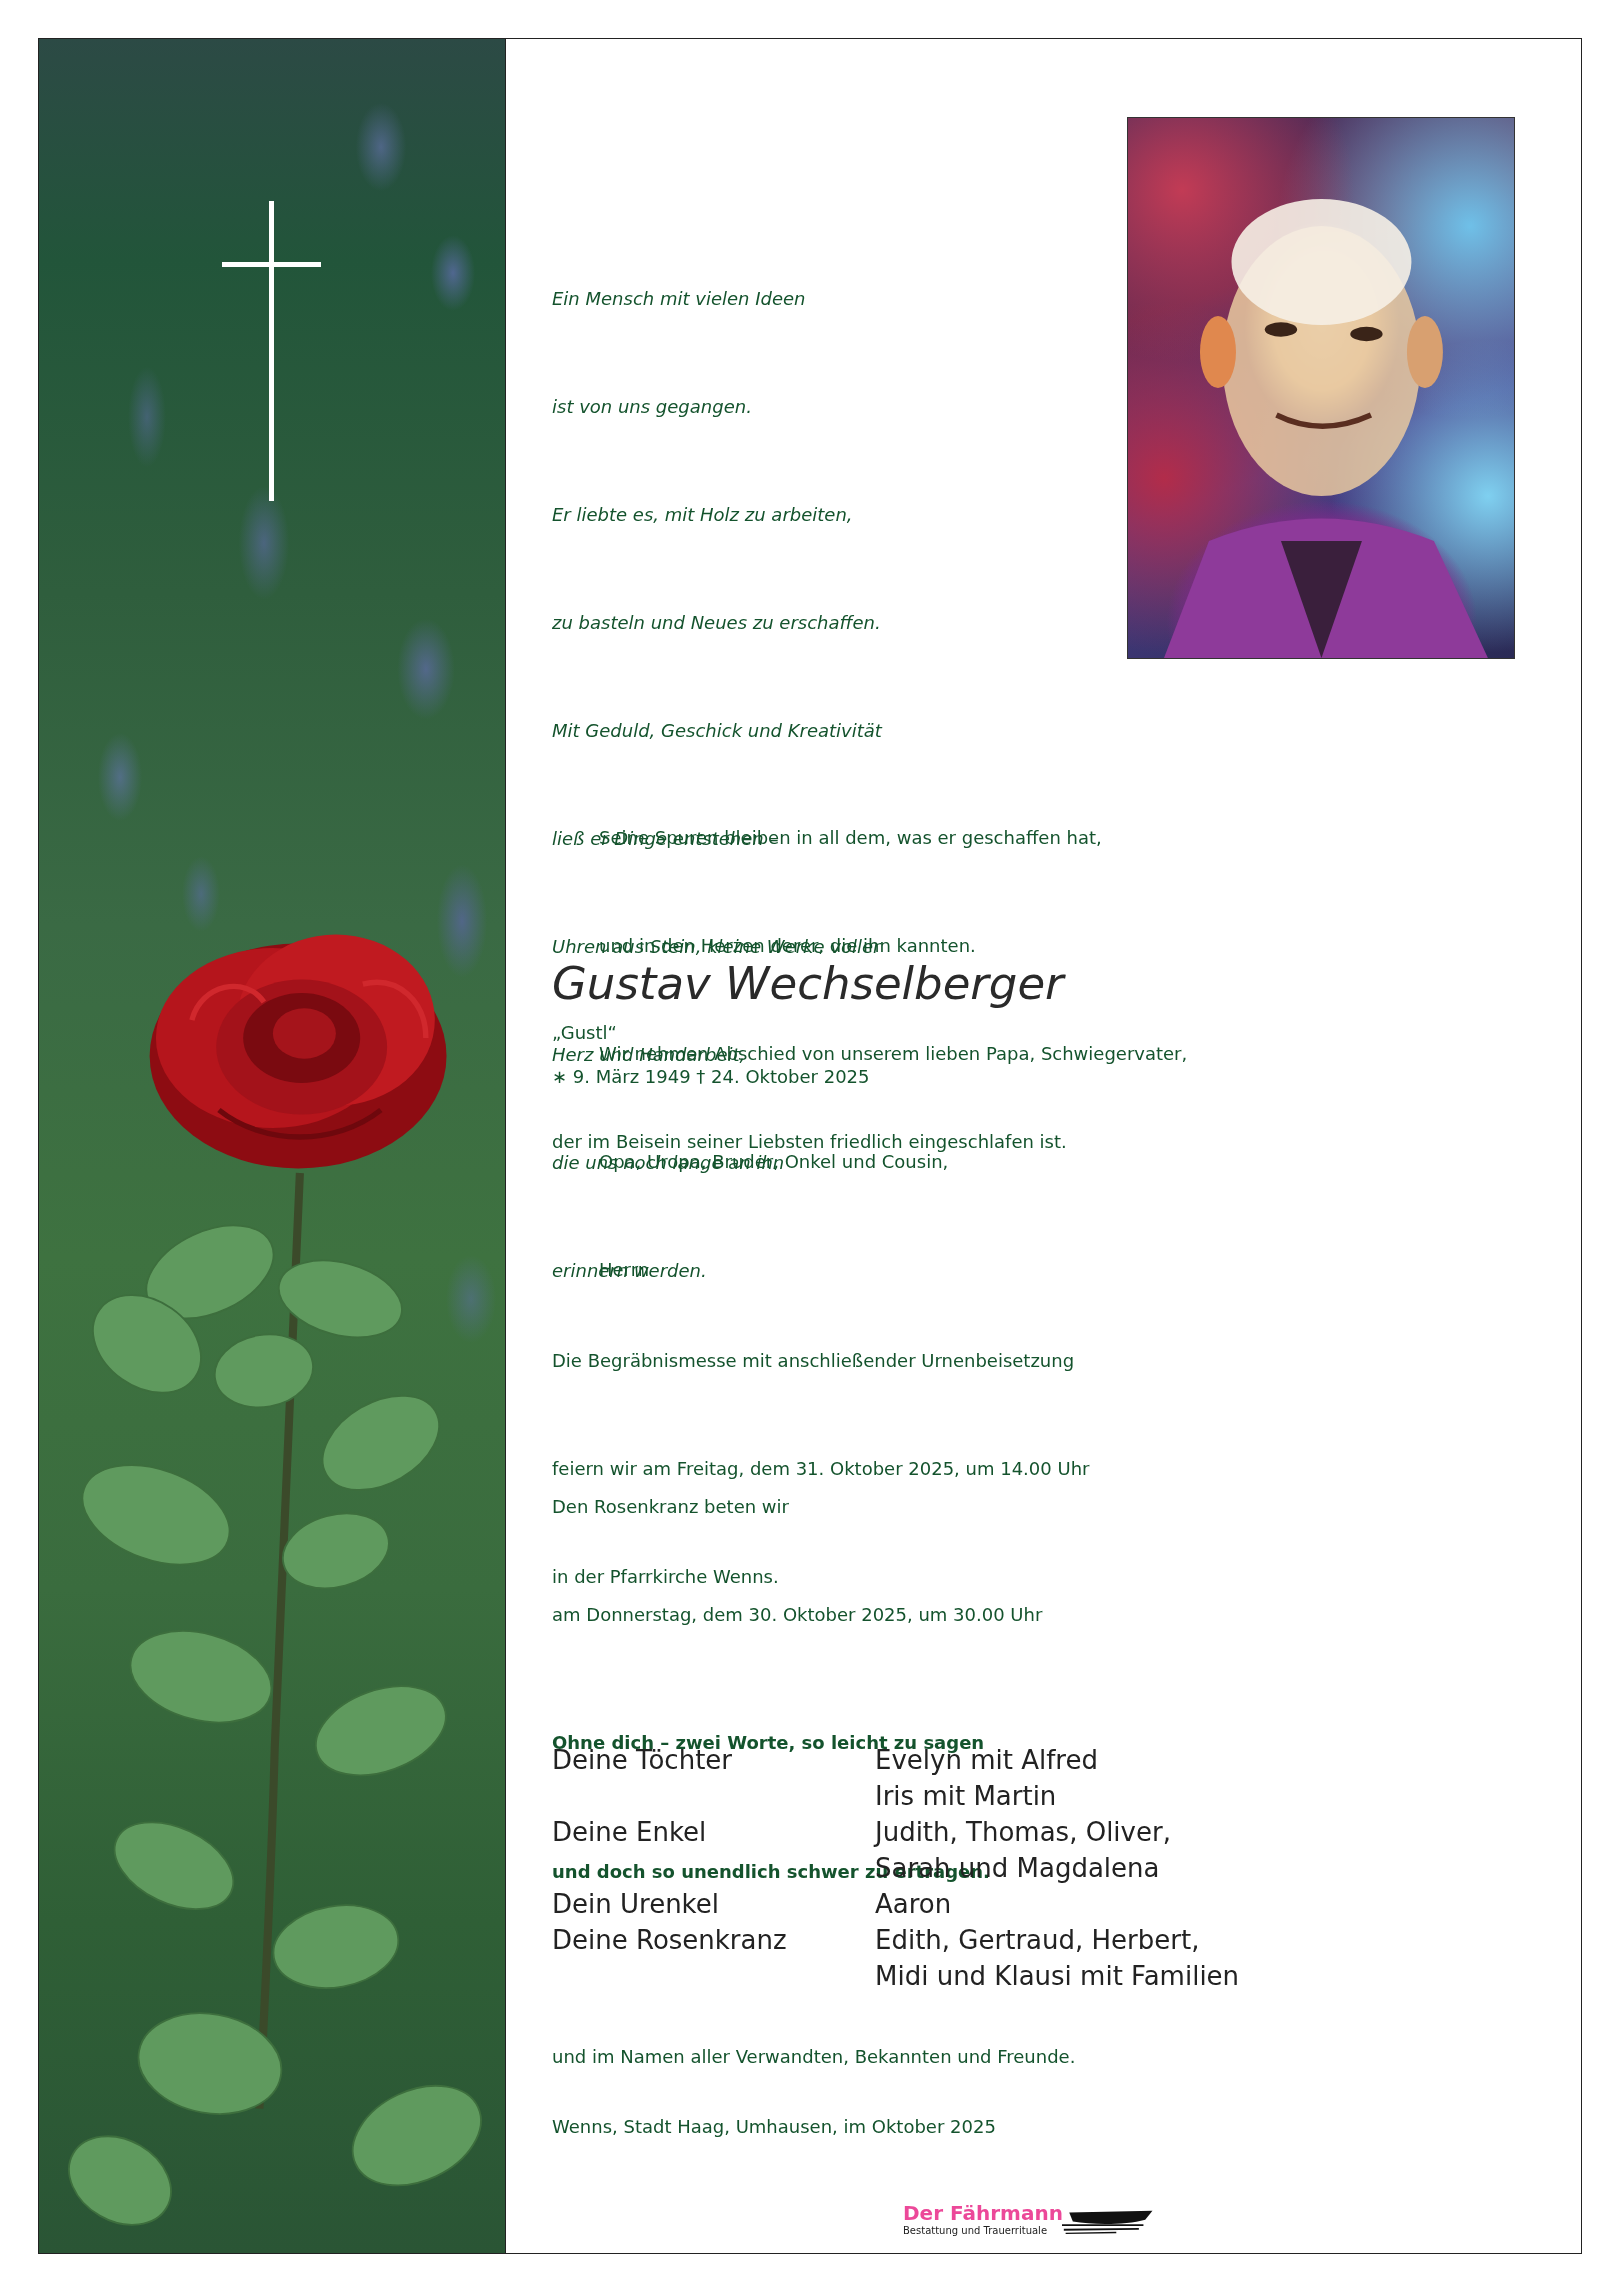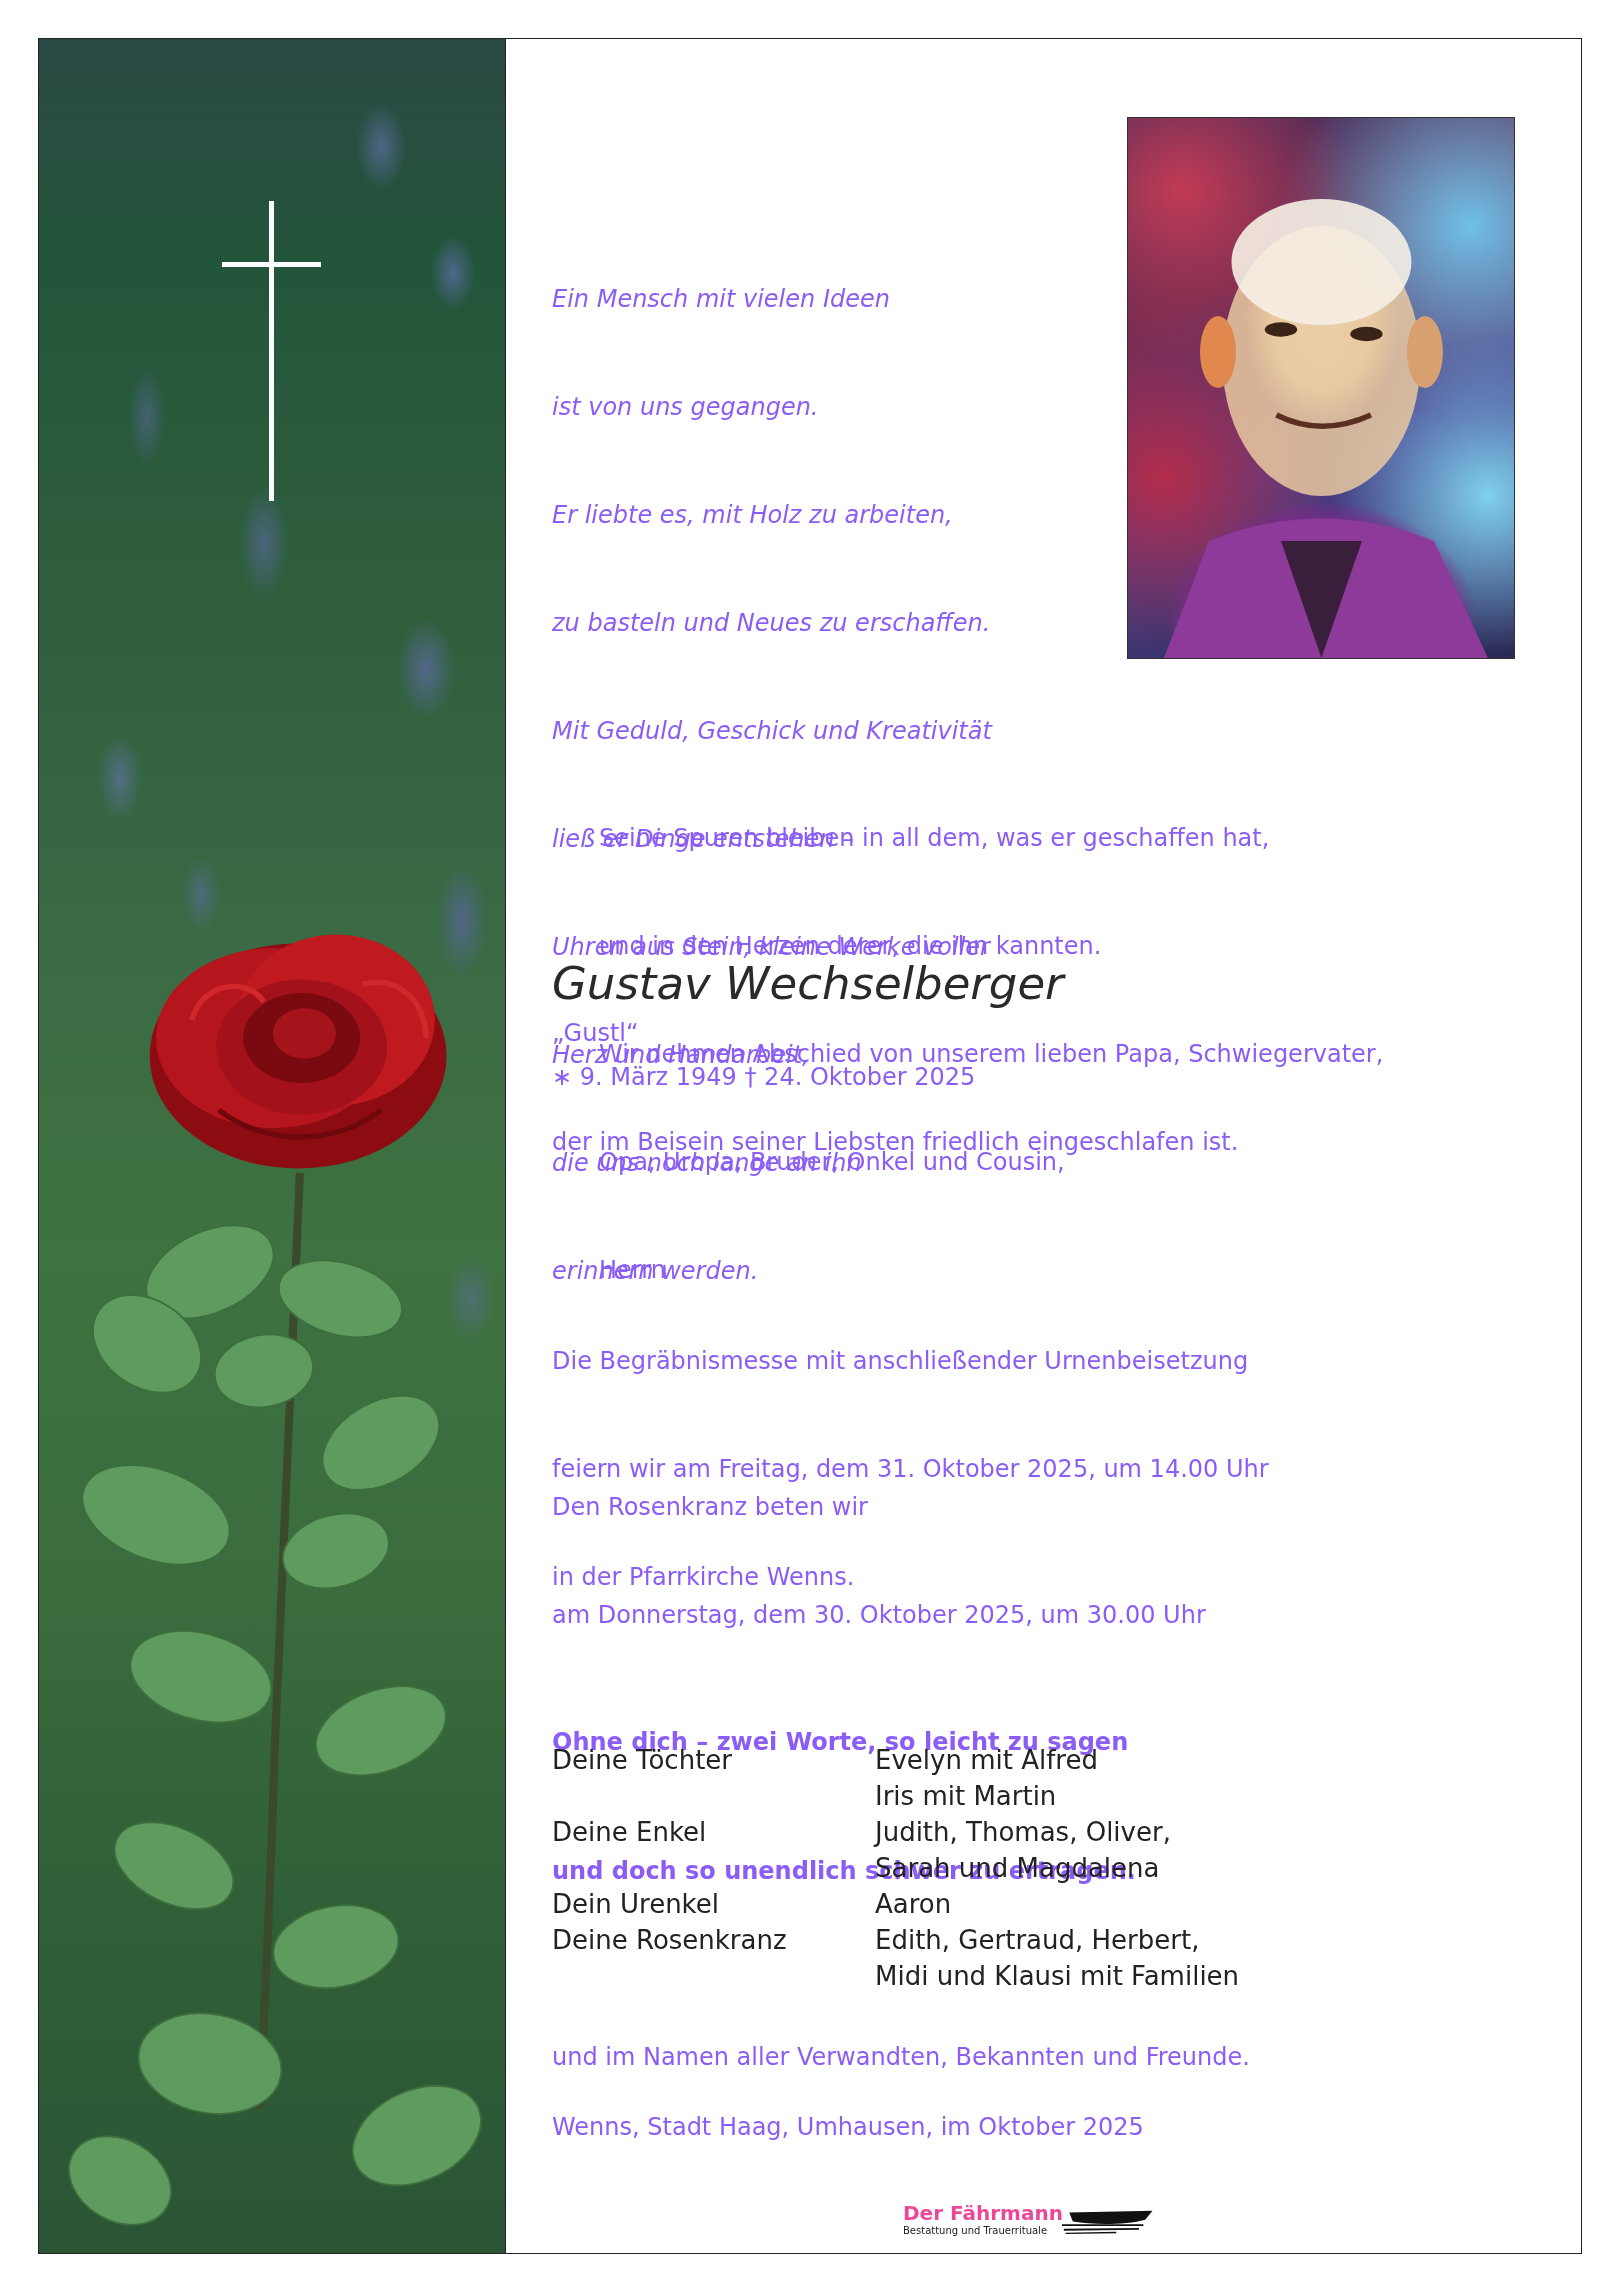--- a/index.html
+++ b/index.html
@@ -28,21 +28,21 @@
               border: 1.8px solid #333; overflow: hidden;
               background:
                 radial-gradient(ellipse 108px 144px at 194px 207px, #f3e9d8 0%, #e6c9a7 45%, transparent 72%),
                 radial-gradient(ellipse 207px 162px at 194px 504px, #a0449c 0%, #7a2c8a 60%, transparent 75%),
                 radial-gradient(circle at 54px 72px, #c23b55 0%, transparent 30%),
                 radial-gradient(circle at 342px 108px, #6fc0e8 0%, transparent 35%),
                 radial-gradient(circle at 36px 360px, #b22c4a 0%, transparent 35%),
                 radial-gradient(circle at 360px 378px, #7fd0f0 0%, transparent 30%),
                 linear-gradient(160deg, #3a2a5a 0%, #6a2a50 30%, #4a3f8a 60%, #2a2a55 100%); }
   .portrait svg { position: absolute; left: 0; top: 0; }
-  .txt { position: absolute; left: 552px; font-size: 24px; line-height: 36px; white-space: pre; color: #8b5cf6; }
+  .txt { position: absolute; left: 552px; font-size: 18px; line-height: 36px; white-space: pre; color: #14532d; }
   .poem { font-style: italic; }
   .name { font-size: 45px; line-height: 54px; font-style: italic; color: #2a2a2a; }
   .bold { font-weight: bold; }
   .fam { position: absolute; left: 552px; top: 1742px; font-size: 26px; line-height: 36px; color: #222; }
   .fam-row { display: flex; }
   .fam-label { width: 323px; white-space: nowrap; }
   .fam-names { white-space: pre; }
   .logo { position: absolute; left: 903px; top: 2202px; }
   .logo-title { font-size: 20px; font-weight: bold; color: #ec4899; line-height: 23.4px; white-space: nowrap; }
   .logo-sub { font-size: 10px; color: #222; line-height: 12.6px; white-space: nowrap; }

